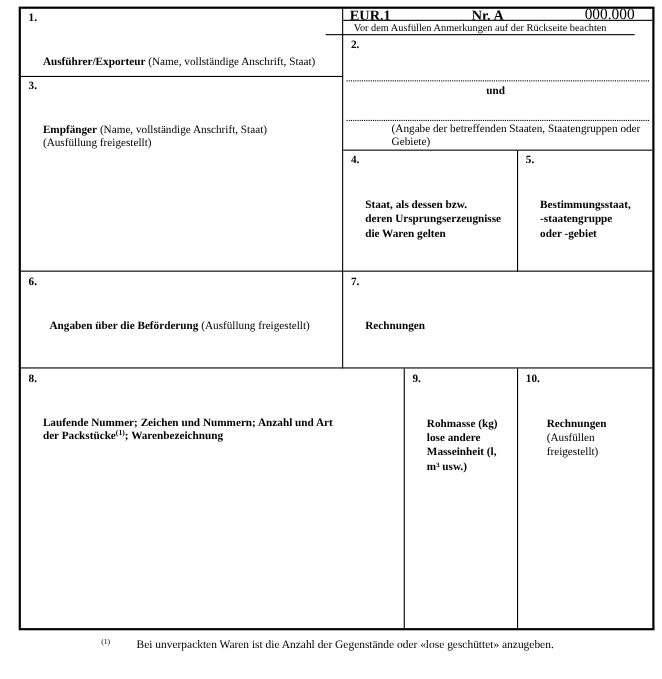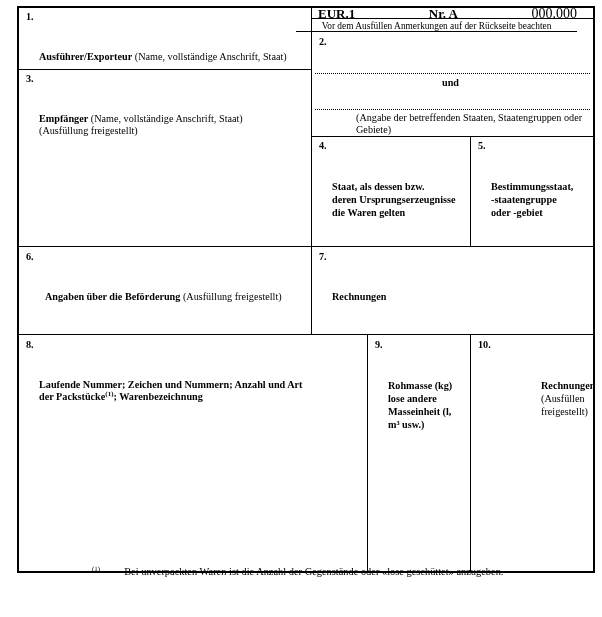--- a/index.html
+++ b/index.html
@@ -27,21 +27,21 @@
     padding:0 16px 0 6px;line-height:11px;}
   .eur-code,.eur-nr{font-weight:bold;font-size:13px;}
   .eur-serial{font-size:14px;}
   .note-strip{text-align:center;font-size:9.4px;line-height:12px;padding-top:1px;}
   
   .dotted{position:absolute;left:3px;right:3px;border-bottom:1px dotted #000;height:0;}
   .und{position:absolute;left:0;right:4px;text-align:center;font-weight:bold;line-height:12px;}
   .angabe{position:absolute;left:4px;right:2px;line-height:11.5px;padding-left:40px;}
   .nowrap{white-space:nowrap;}
   
-  .footnote{position:absolute;left:92px;top:566px;white-space:nowrap;}
+  .footnote{position:absolute;left:92px;top:581px;white-space:nowrap;}
   .footnote .txt{margin-left:24px;font-size:10.4px;}
 </style>
 </head>
 <body>
 
 <div class="form-table">
 
   <div class="cell br bb" style="left:0;top:0;width:293px;height:62px;">
     <div class="row">
       <span class="num">1.</span>
@@ -131,21 +131,21 @@
       <span class="lbl b lh13">
         <div>Rohmasse (kg)</div>
         <div>lose andere</div>
         <div>Masseinheit (l,</div>
         <div>m³ usw.)</div>
       </span>
     </div>
   </div>
 
   <div class="cell" style="left:452px;top:327px;width:122px;height:236px;">
-    <div class="row" style="padding-top:4px;gap:44px;">
+    <div class="row" style="padding-top:4px;">
       <span class="num-w">10.</span>
       <span class="lbl lh13">
         <div class="b">Rechnungen</div>
         <div>(Ausfüllen</div>
         <div>freigestellt)</div>
       </span>
     </div>
   </div>
 
 </div>

